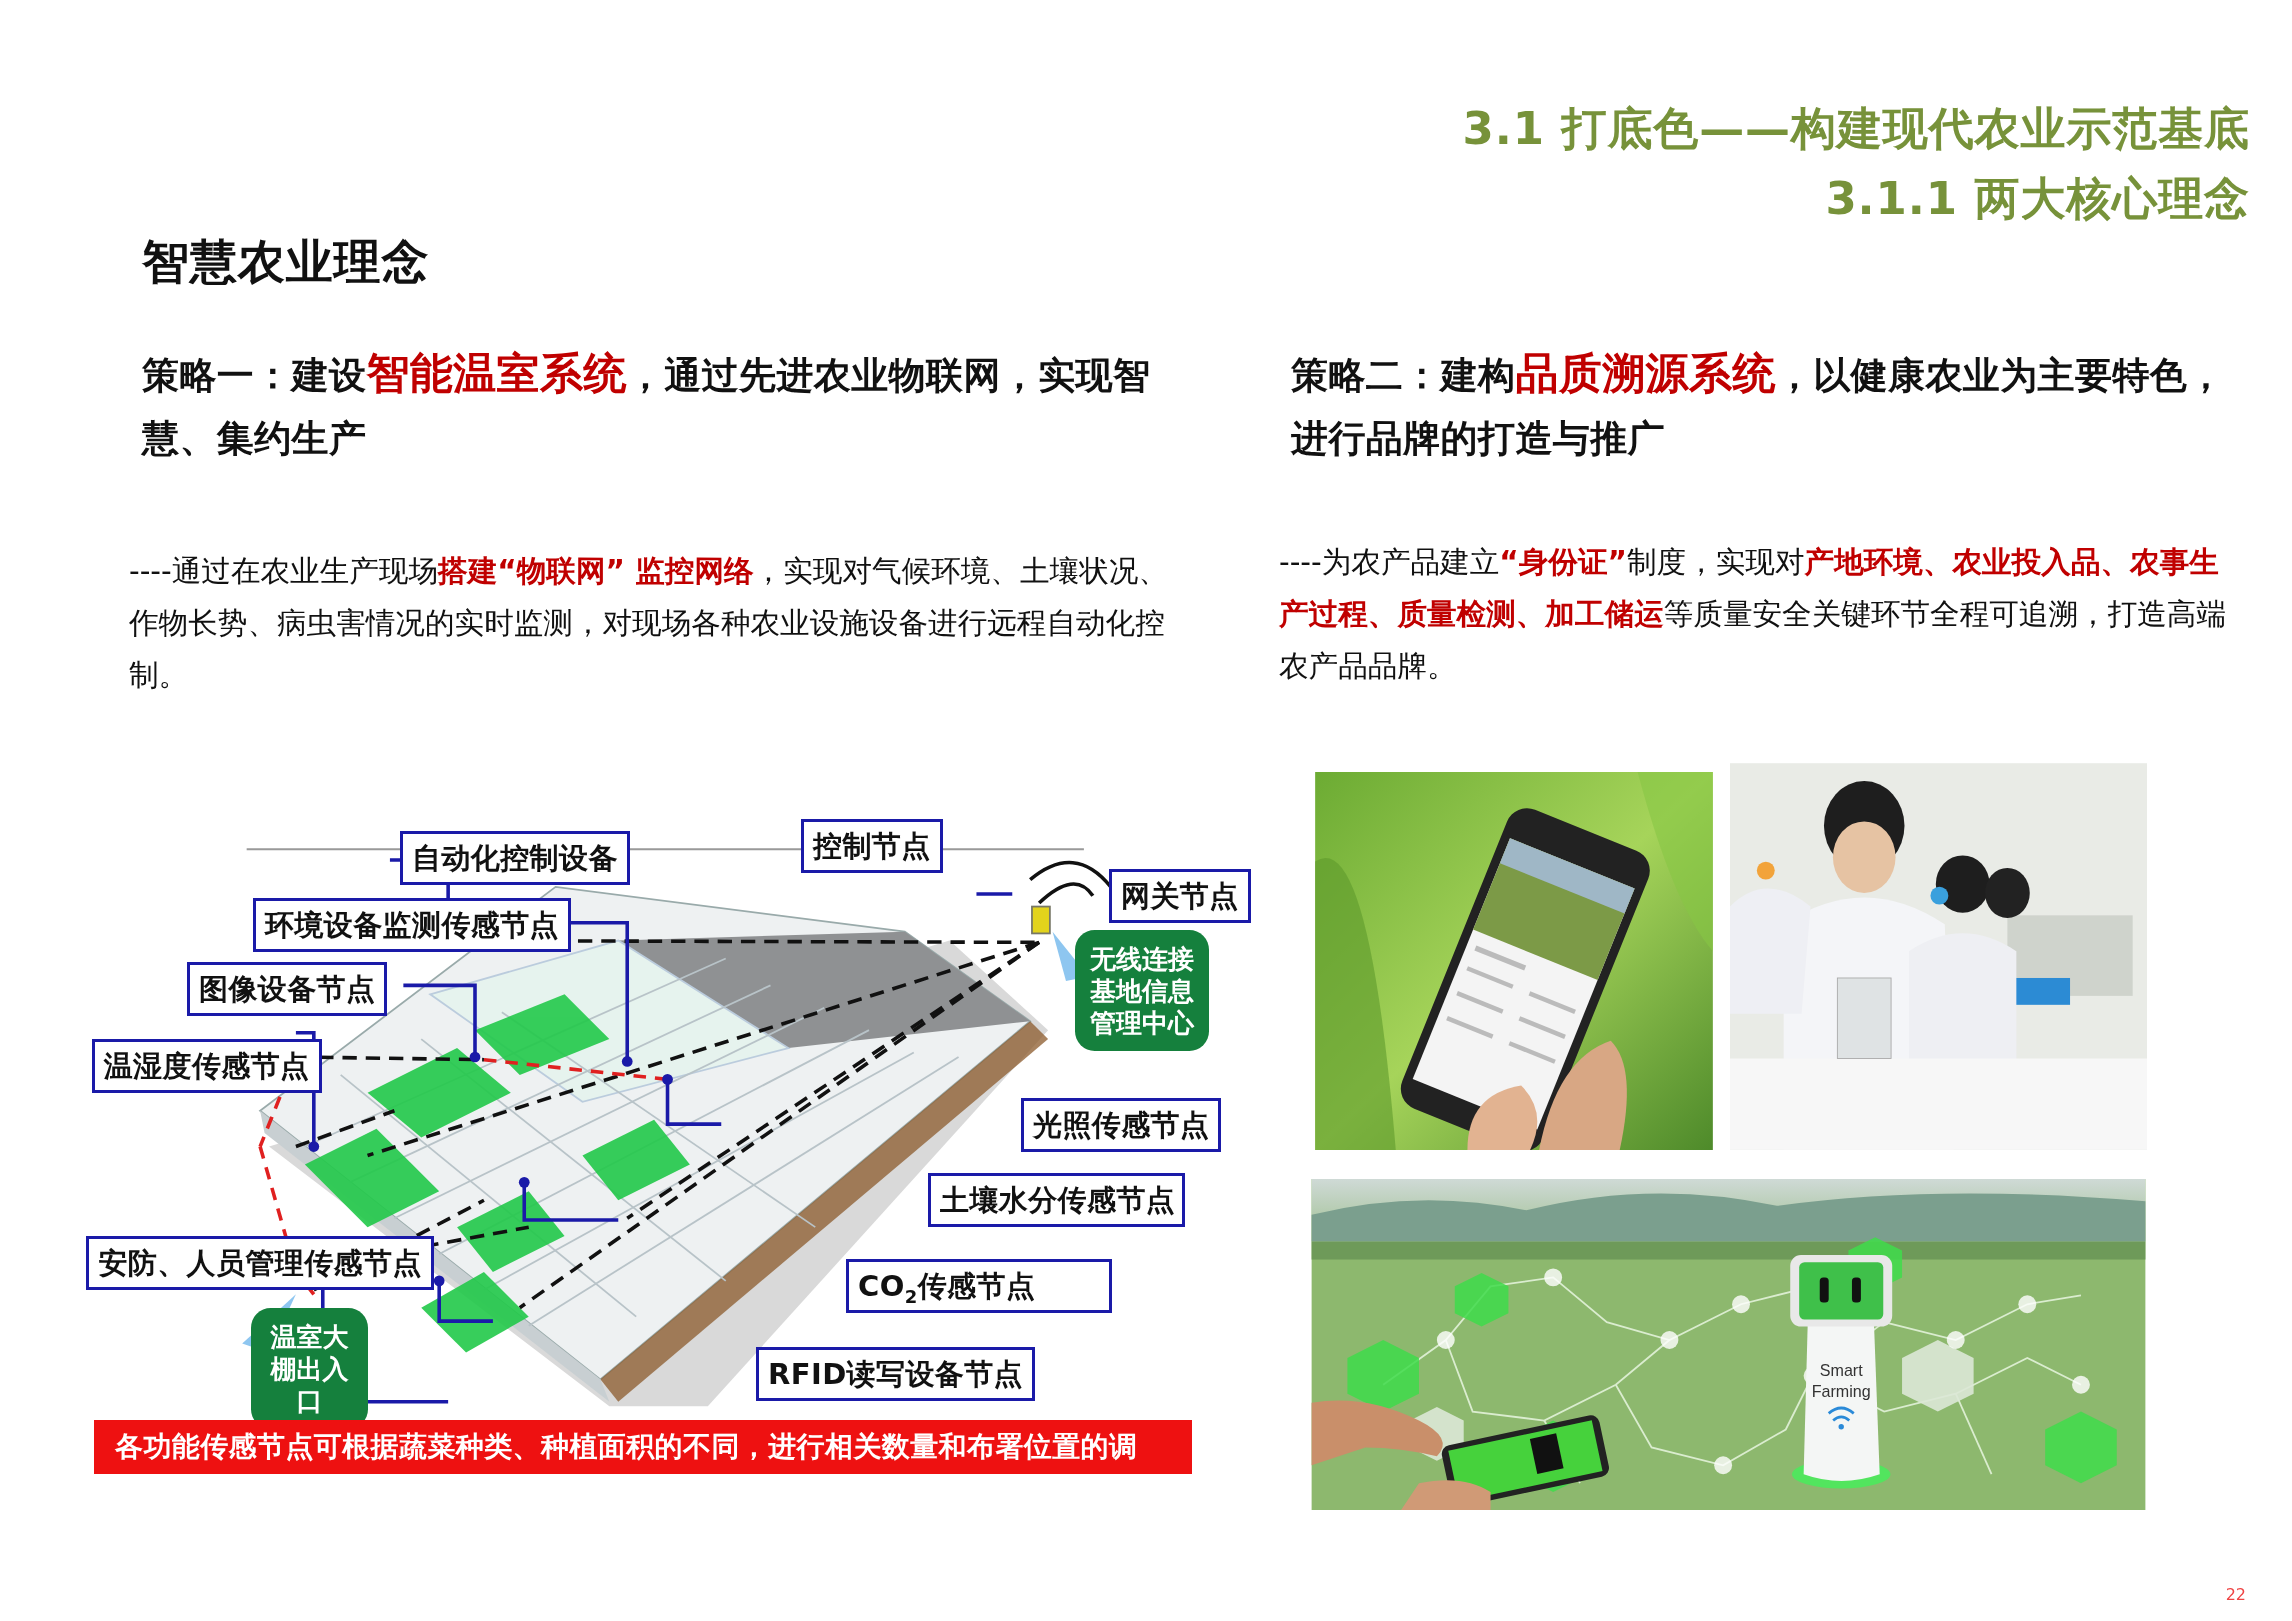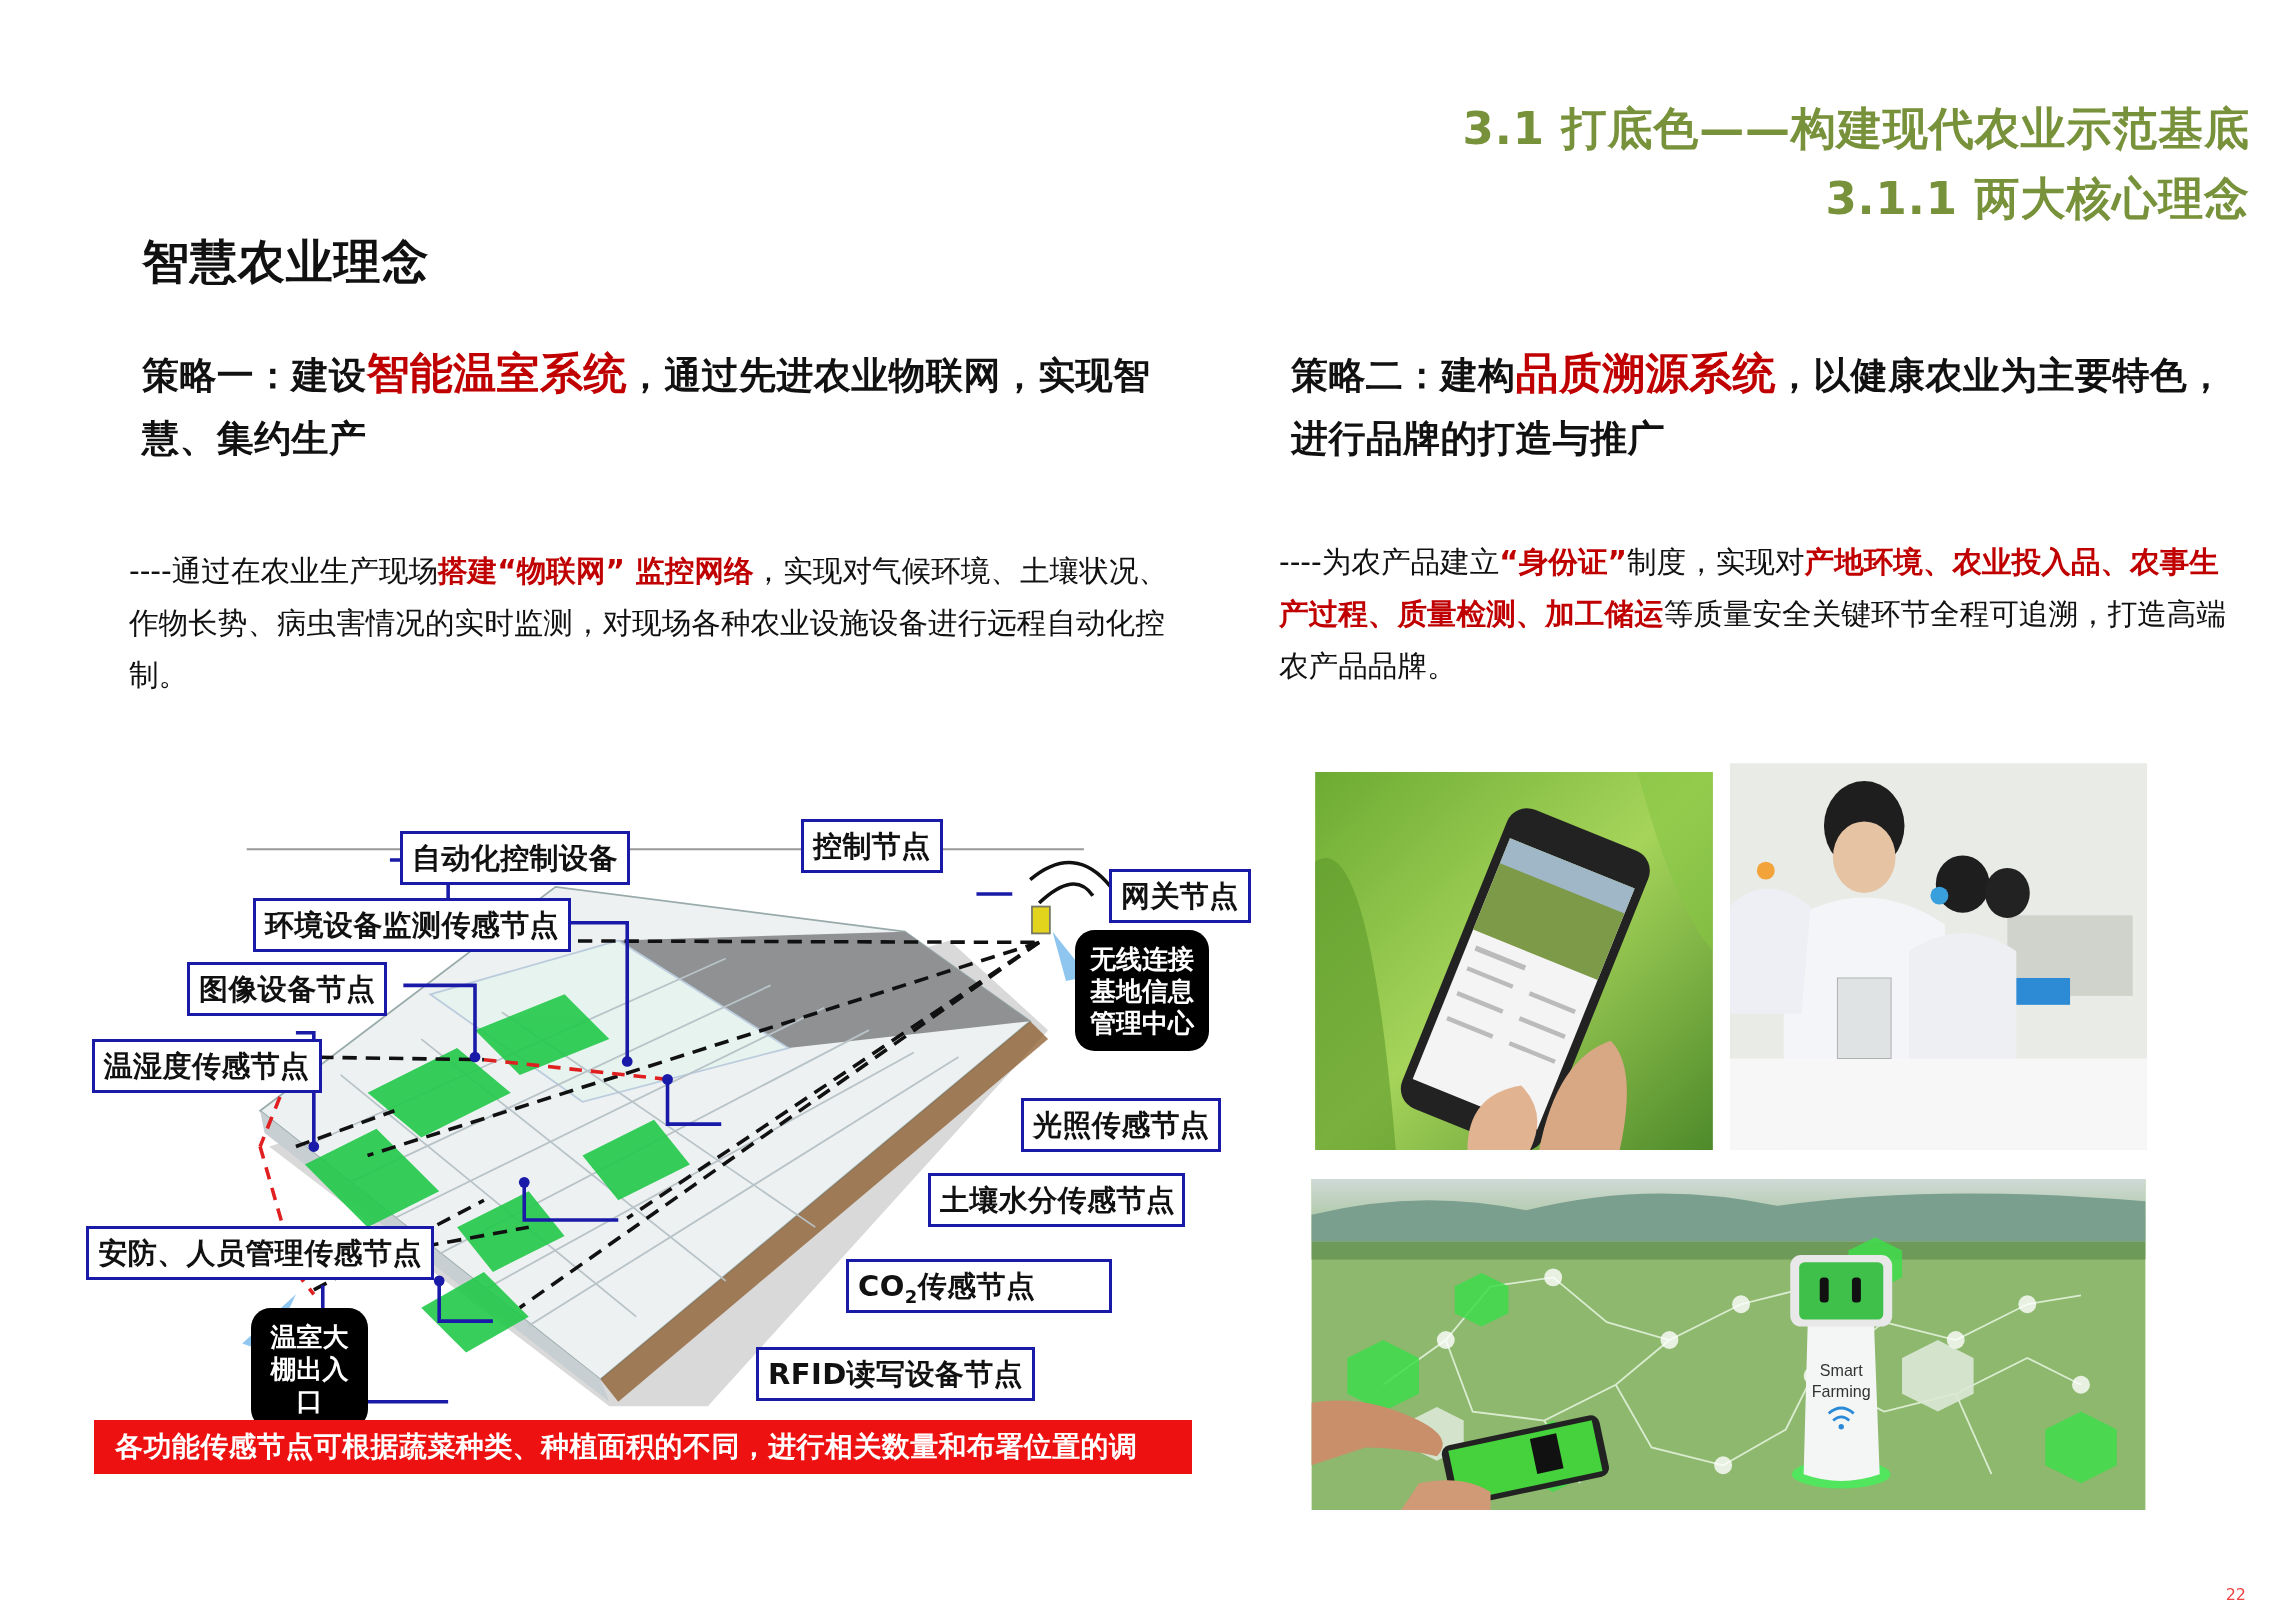--- a/index.html
+++ b/index.html
@@ -15,21 +15,21 @@
   .s2{left:1291px;top:342px;width:967px;}
   .desc{font-size:29.6px;line-height:52px;color:#111;margin-top:13px;}
   .desc .hl{color:#c00000;font-weight:bold;}
   .d1{left:129px;top:532px;width:1039px;}
   .d2{left:1279px;top:523px;width:967px;}
 
   
   .diagram{left:81px;top:806px;width:1182px;height:699px;}
   .greenhouse{position:absolute;left:0;top:0;width:1182px;height:699px;}
   .label-box{position:absolute;background:#fff;border:3.6px solid #1a1aa8;font-weight:bold;font-size:29px;color:#111;padding:0 9px;height:48px;line-height:48px;white-space:nowrap;letter-spacing:0.4px;}
-  .bubble{position:absolute;background:#000000;color:#fff;font-weight:bold;font-size:26px;line-height:32px;text-align:center;border-radius:19.7px;padding:12.5px 9px;}
+  .bubble{position:absolute;background:#15803d;color:#fff;font-weight:bold;font-size:26px;line-height:32px;text-align:center;border-radius:19.7px;padding:12.5px 9px;}
   .footnote-bar{position:absolute;left:12.5px;top:614px;width:1098px;height:54px;background:#ee1111;color:#fff;font-weight:bold;font-size:28px;line-height:54px;padding-left:21.5px;box-sizing:border-box;letter-spacing:0.4px;}
 
   
   .photo{position:absolute;overflow:hidden;}
   .ph1{left:1315px;top:772px;width:398px;height:378px;}
   .ph2{left:1730px;top:763px;width:417px;height:387px;}
   .ph3{left:1311px;top:1179px;width:970px;height:331px;}
   .page-num{right:47px;top:1585px;font-size:16px;color:#ef4444;}
 </style>
 </head>
@@ -146,21 +146,21 @@
   </svg>
 
   <div class="label-box" style="left:319px;top:25px;">自动化控制设备</div>
   <div class="label-box" style="left:720px;top:12.5px;">控制节点</div>
   <div class="label-box" style="left:1028px;top:63px;">网关节点</div>
   <div class="label-box" style="left:172px;top:92px;">环境设备监测传感节点</div>
   <div class="label-box" style="left:88px;top:156px;margin-left:18px;">图像设备节点</div>
   <div class="label-box" style="left:10.7px;top:233px;">温湿度传感节点</div>
   <div class="label-box" style="left:940px;top:292px;">光照传感节点</div>
   <div class="label-box" style="left:847px;top:367px;width:233px;">土壤水分传感节点</div>
-  <div class="label-box" style="left:5.4px;top:420px;text-align:center;">安防、人员管理传感节点</div>
+  <div class="label-box" style="left:5.4px;top:430px;text-align:center;">安防、人员管理传感节点</div>
   <div class="label-box" style="left:765px;top:453px;width:242px;">
     <span>CO</span><sub style="font-size:18px;">2</sub><span>传感节点</span>
   </div>
   <div class="label-box" style="left:675px;top:541px;">RFID读写设备节点</div>
 
   <div class="bubble" style="left:994px;top:124px;width:116px;">无线连接基地信息管理中心</div>
   <div class="bubble" style="left:170px;top:502px;width:99px;">温室大棚出入口</div>
 
   <div class="footnote-bar">各功能传感节点可根据蔬菜种类、种植面积的不同，进行相关数量和布署位置的调整。</div>
 </div>

